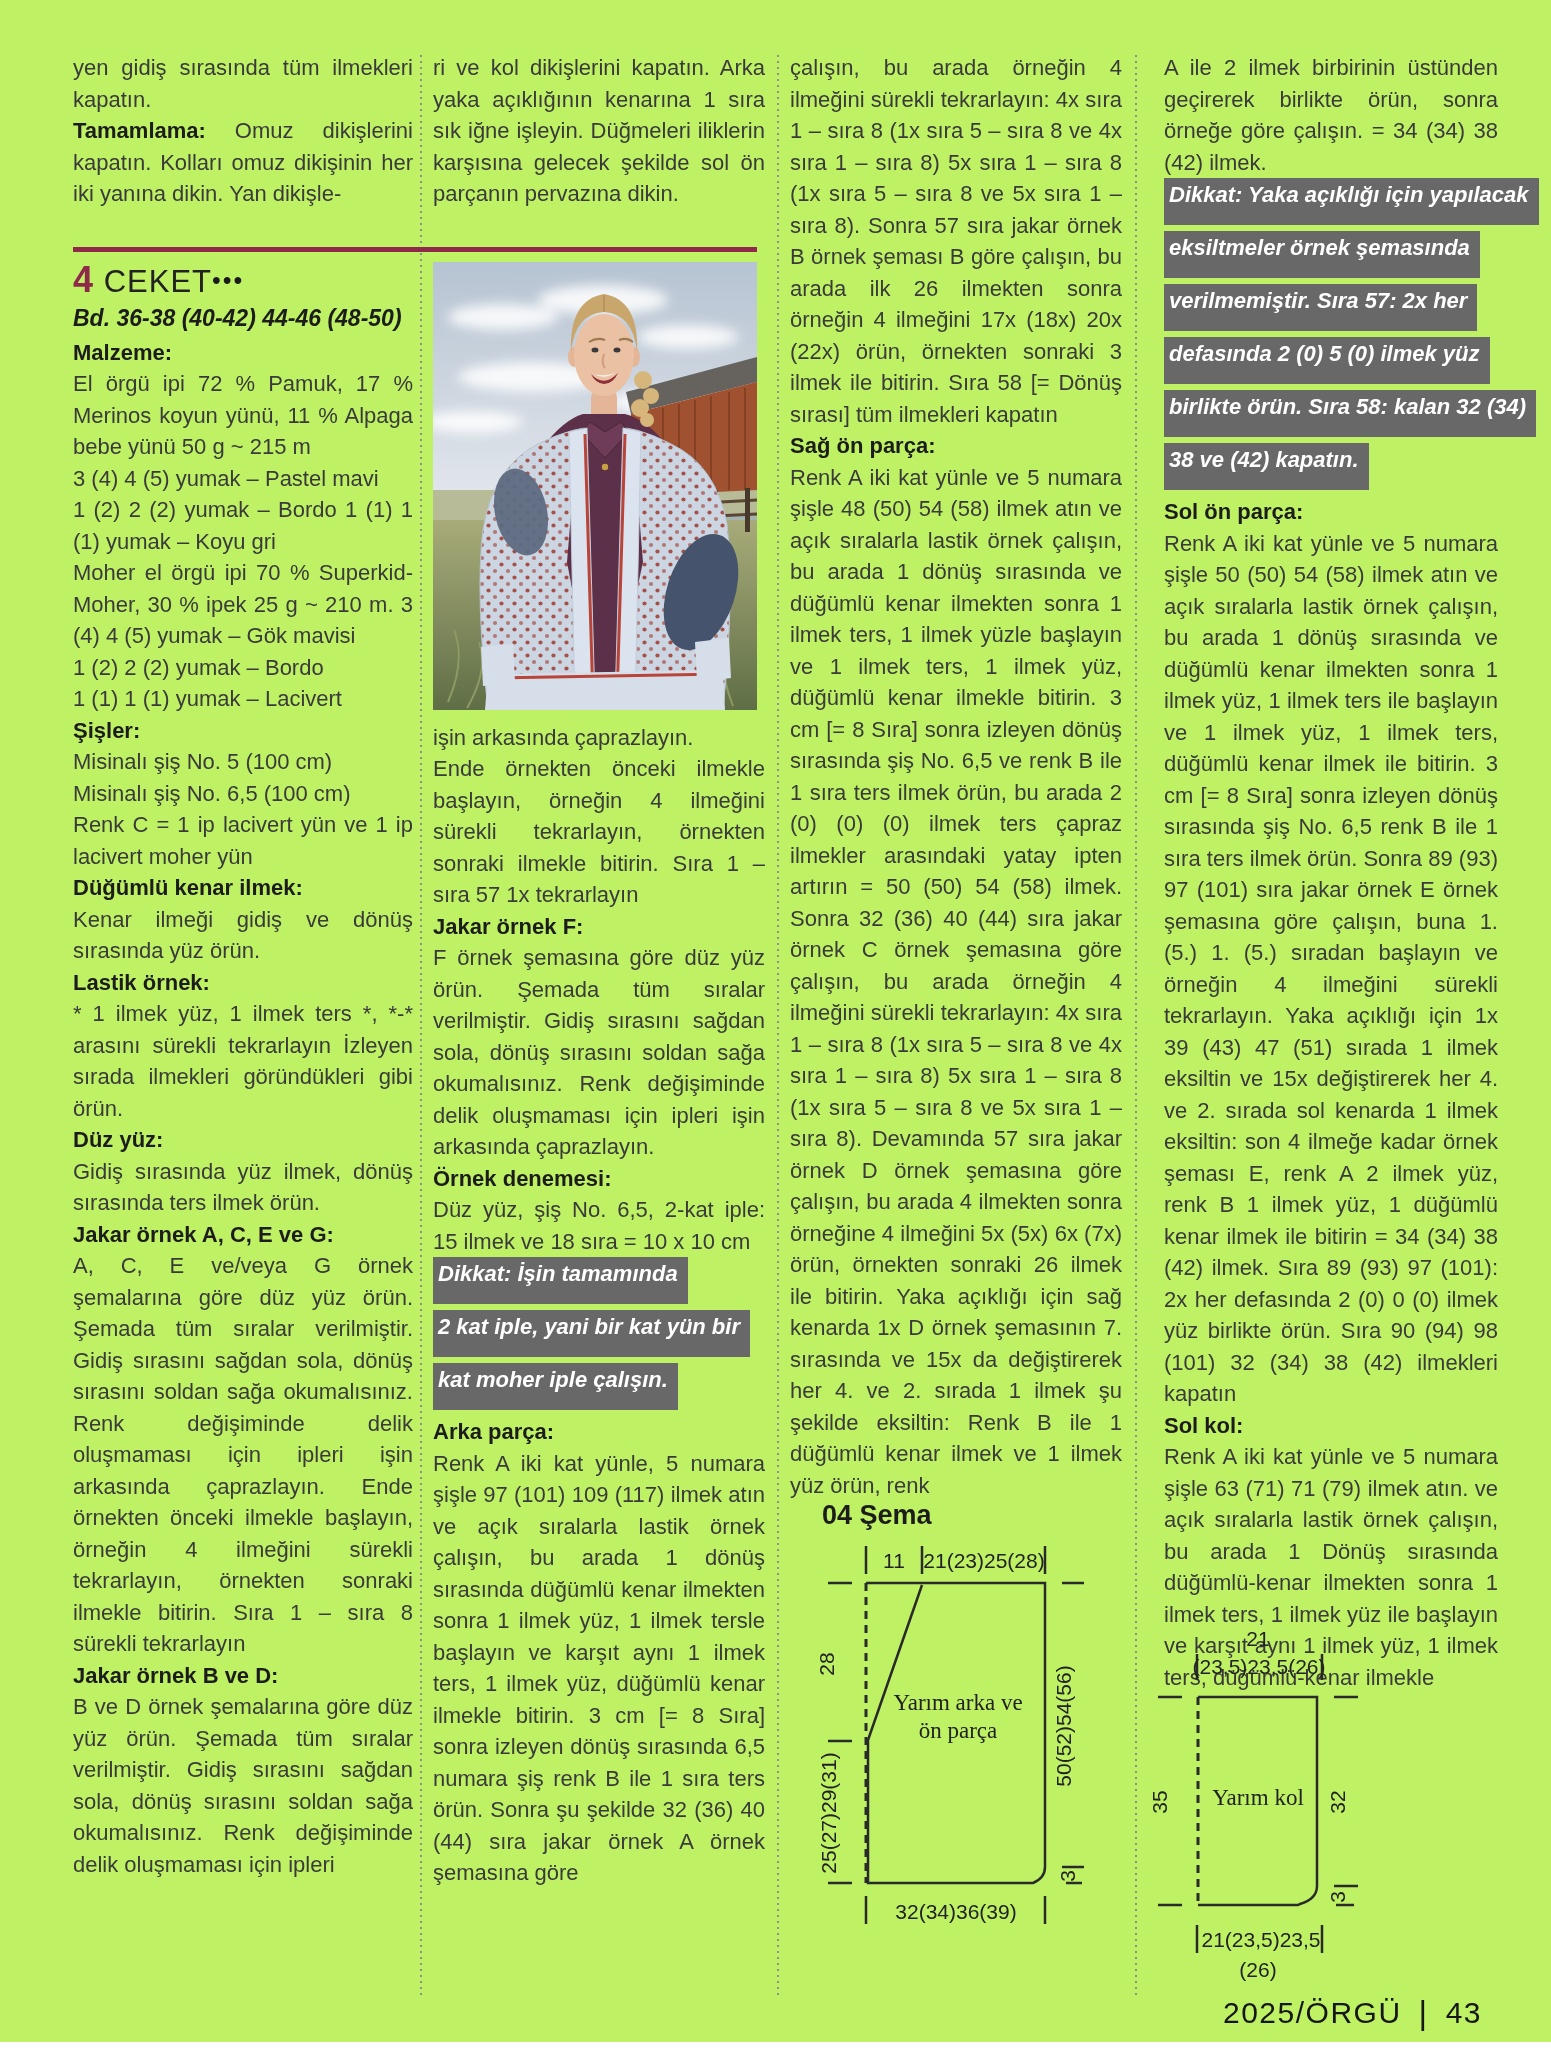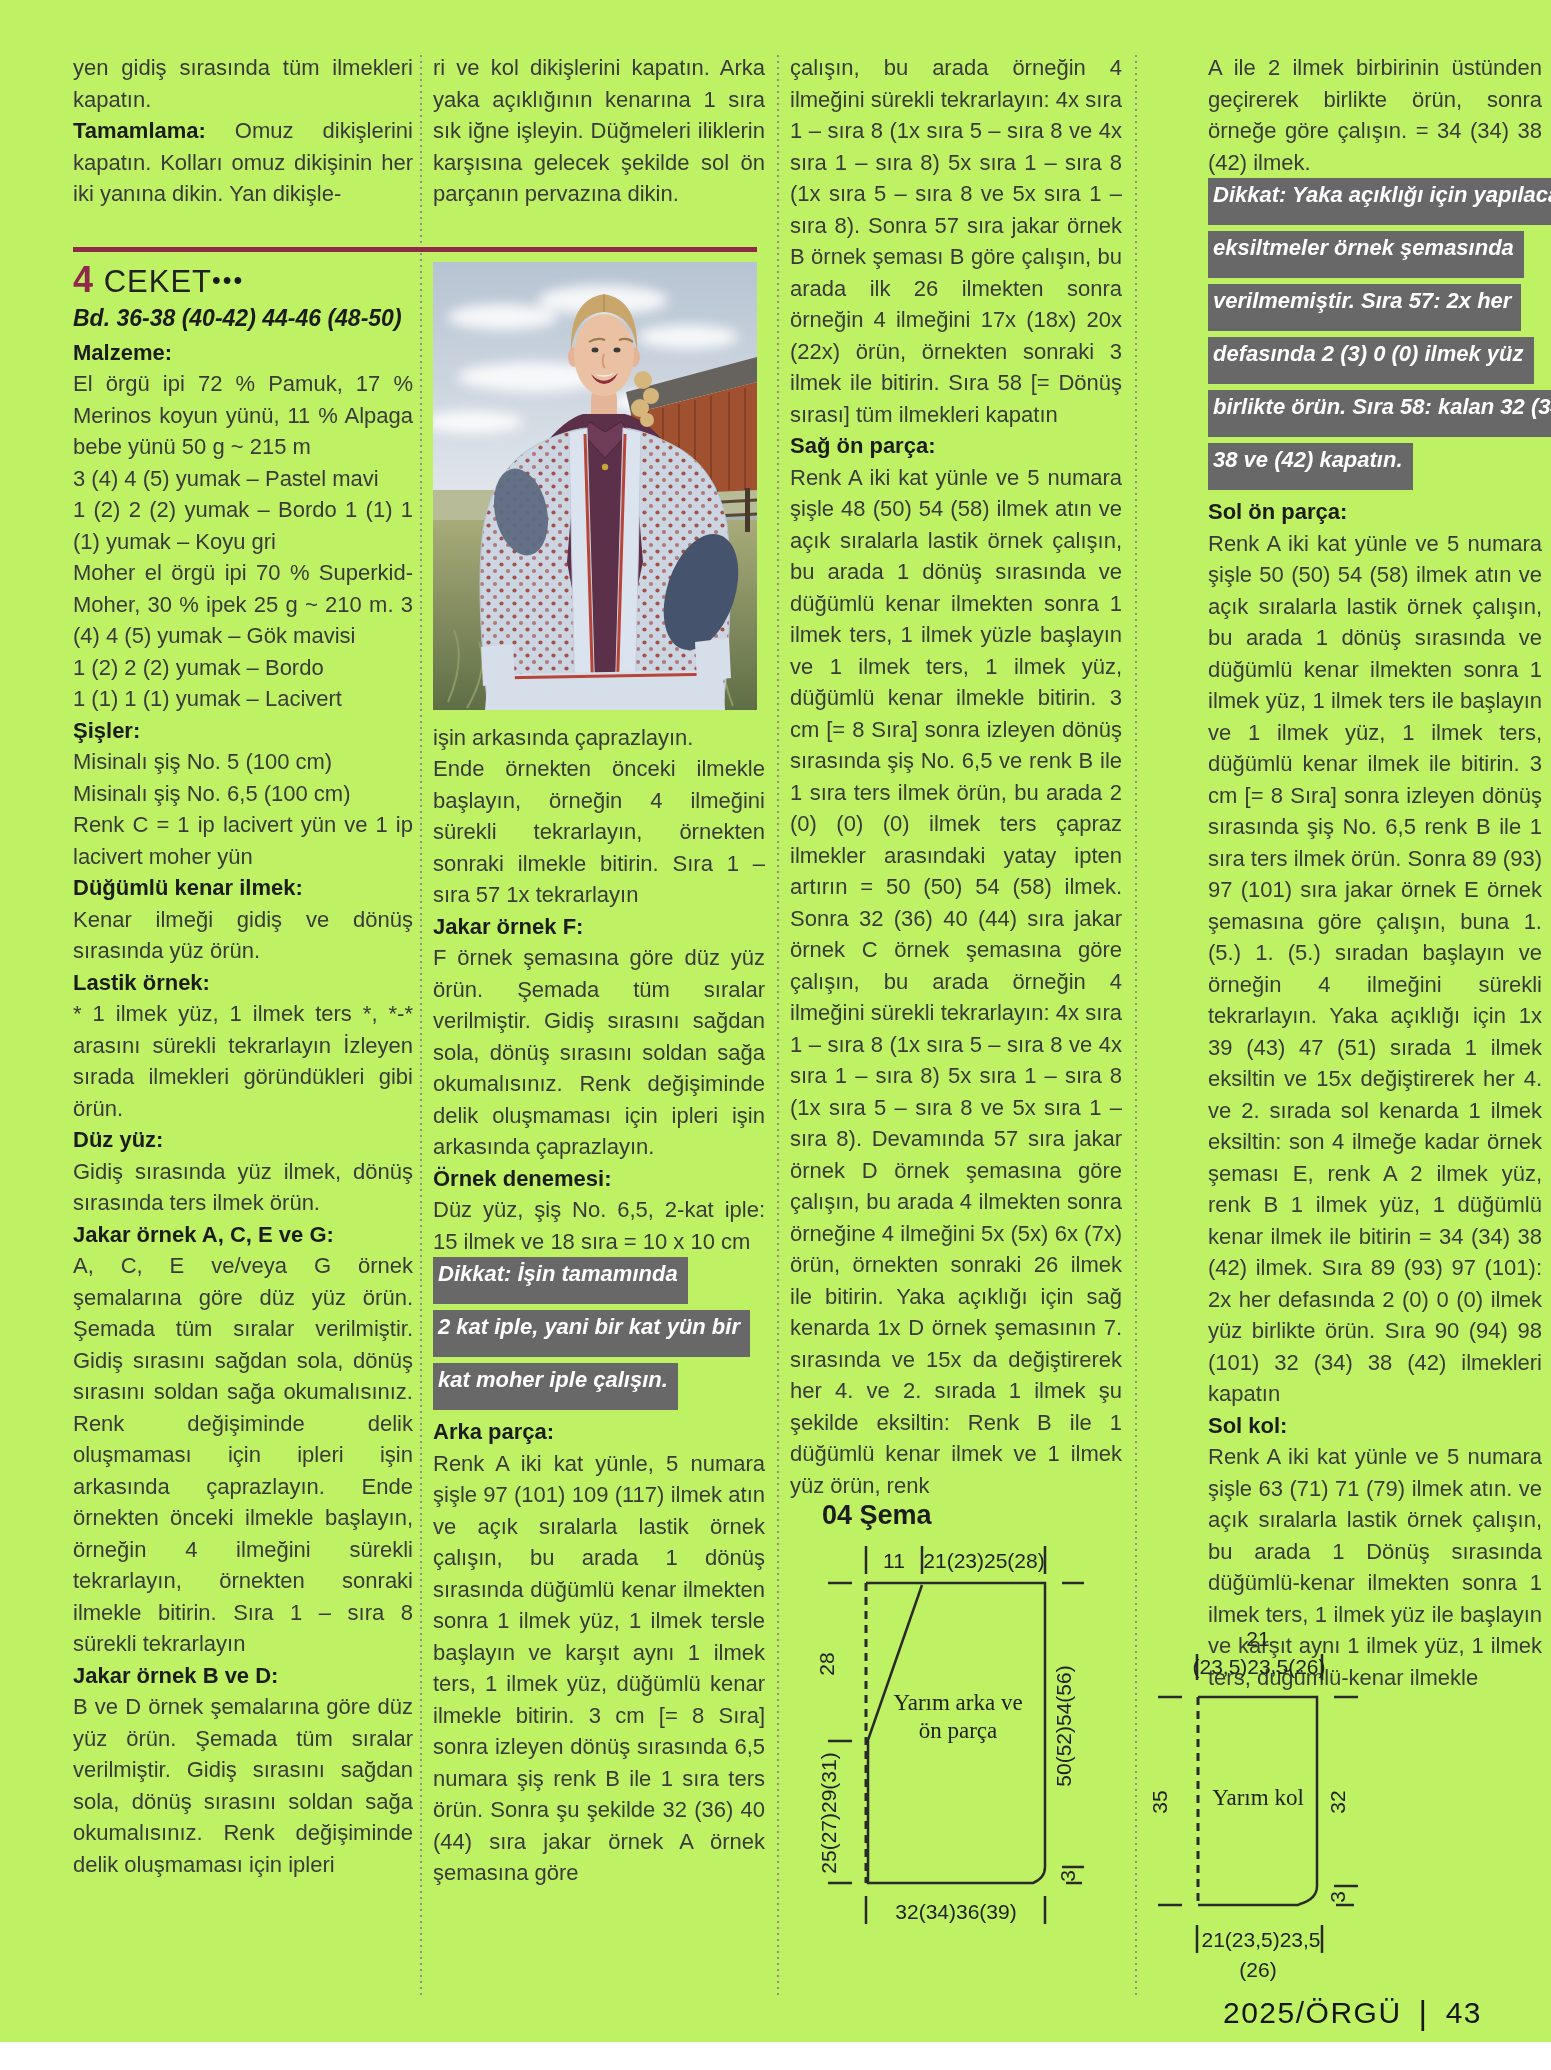--- a/index.html
+++ b/index.html
@@ -2,21 +2,21 @@
 <html><head>
 <meta charset="utf-8">
 <style>
   html,body{margin:0;padding:0;background:#ffffff;}
   .page{position:relative;width:1551px;height:2042px;background:#bef264;
         font-family:"Liberation Sans",sans-serif;color:#3a3a3a;overflow:hidden;}
   .col{position:absolute;top:52px;font-size:22px;line-height:31.5px;text-align:justify;}
   #col1{left:73px;width:340px;}
   #col2{left:433px;width:332px;}
   #col3{left:790px;width:332px;}
-  #col4{left:1208px;width:334px;}
+  #col4{left:1164px;width:334px;}
   p{margin:0;text-align:justify;}
   .b{font-weight:700;color:#1c1c1c;}
   p.label{font-weight:700;color:#1c1c1c;text-align:left;}
   .divider{position:absolute;top:55px;width:2px;height:1942px;
            background-image:repeating-linear-gradient(to bottom,#8f8f8f 0 2px,transparent 2px 6px);}
   .rule{position:absolute;left:73px;top:247px;width:684px;height:5px;background:#8e2949;}
   .pattern-heading{margin:54px 0 6px 0;text-align:left;font-weight:400;}
   .pat-num{color:#8e2949;font-weight:700;font-size:36px;letter-spacing:1px;}
   .pat-title{color:#222;font-size:31px;letter-spacing:1px;}
   .pat-dots{color:#1a1a1a;font-size:25px;letter-spacing:2px;vertical-align:3px;}
@@ -181,21 +181,21 @@
     <p class="label">Sağ ön parça:</p>
     <p>Renk A iki kat yünle ve 5 numara şişle 48 (50) 54 (58) ilmek atın ve açık sıralarla lastik örnek çalışın, bu arada 1 dönüş sırasında ve düğümlü kenar ilmekten sonra 1 ilmek ters, 1 ilmek yüzle başlayın ve 1 ilmek ters, 1 ilmek yüz, düğümlü kenar ilmekle bitirin.  3 cm [= 8 Sıra] sonra izleyen dönüş sırasında şiş No. 6,5 ve renk B ile 1 sıra ters ilmek örün, bu arada 2 (0) (0) (0) ilmek ters çapraz ilmekler arasındaki yatay ipten artırın = 50 (50) 54 (58) ilmek. Sonra 32 (36) 40 (44) sıra jakar örnek C örnek şemasına göre çalışın, bu arada örneğin 4 ilmeğini sürekli tekrarlayın: 4x sıra 1 – sıra 8 (1x sıra 5 – sıra 8 ve 4x sıra 1 – sıra 8) 5x sıra 1 – sıra 8 (1x sıra 5 – sıra 8 ve 5x sıra 1 – sıra 8). Devamında 57 sıra jakar örnek D örnek şemasına göre çalışın, bu arada 4 ilmekten sonra örneğine 4 ilmeğini 5x (5x) 6x (7x) örün, örnekten sonraki 26 ilmek ile bitirin. Yaka açıklığı için sağ kenarda 1x D örnek şemasının 7. sırasında ve 15x da değiştirerek her 4. ve 2. sırada 1 ilmek şu şekilde eksiltin: Renk B ile 1 düğümlü kenar ilmek ve 1 ilmek yüz örün, renk</p>
   </div>
 
   <div class="col" id="col4">
     <p>A ile 2 ilmek birbirinin üstünden geçirerek birlikte örün, sonra örneğe göre çalışın. = 34 (34) 38 (42) ilmek.</p>
     <div>
       <div class="note-line">Dikkat: Yaka açıklığı için yapılacak</div>
       <div class="note-line">eksiltmeler örnek şemasında</div>
       <div class="note-line">verilmemiştir. Sıra 57: 2x her</div>
-      <div class="note-line">defasında 2 (3) 0 (0) ilmek yüz</div>
+      <div class="note-line">defasında 2 (0) 5 (0) ilmek yüz</div>
       <div class="note-line">birlikte örün. Sıra 58: kalan 32 (34)</div>
       <div class="note-line">38 ve (42) kapatın.</div>
     </div>
     <p class="label">Sol ön parça:</p>
     <p>Renk A iki kat yünle ve 5 numara şişle 50 (50) 54 (58) ilmek atın ve açık sıralarla lastik örnek çalışın, bu arada 1 dönüş sırasında ve düğümlü kenar ilmekten sonra 1 ilmek yüz, 1 ilmek ters ile başlayın ve 1 ilmek yüz, 1 ilmek ters, düğümlü kenar ilmek ile bitirin. 3 cm [= 8 Sıra] sonra izleyen dönüş sırasında şiş No. 6,5 renk B ile 1 sıra ters ilmek örün. Sonra 89 (93) 97 (101) sıra jakar örnek E örnek şemasına göre çalışın, buna 1. (5.) 1. (5.) sıradan başlayın ve örneğin 4 ilmeğini sürekli tekrarlayın. Yaka açıklığı için 1x 39 (43) 47 (51) sırada 1 ilmek eksiltin ve 15x değiştirerek her 4. ve 2. sırada sol kenarda 1 ilmek eksiltin: son 4 ilmeğe kadar örnek şeması E, renk A 2 ilmek yüz, renk B 1 ilmek yüz, 1 düğümlü kenar ilmek ile bitirin = 34 (34) 38 (42) ilmek. Sıra 89 (93) 97 (101): 2x her defasında 2 (0) 0 (0) ilmek yüz birlikte örün. Sıra 90 (94) 98 (101) 32 (34) 38 (42) ilmekleri kapatın</p>
     <p class="label">Sol kol:</p>
     <p>Renk A iki kat yünle ve 5 numara şişle 63 (71) 71 (79) ilmek atın. ve açık sıralarla lastik örnek çalışın, bu arada 1 Dönüş sırasında düğümlü-kenar ilmekten sonra 1 ilmek ters, 1 ilmek yüz ile başlayın ve karşıt aynı 1 ilmek yüz, 1 ilmek ters, düğümlü-kenar ilmekle</p>
   </div>
 
   <h3 class="schema-heading">04 Şema</h3>

